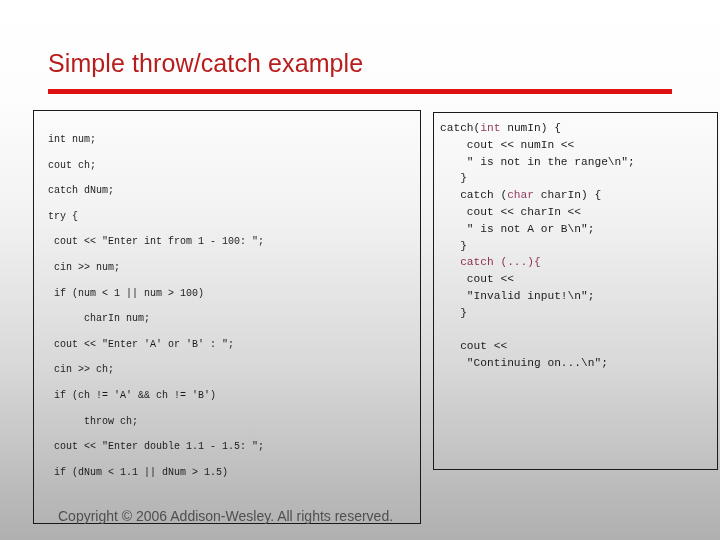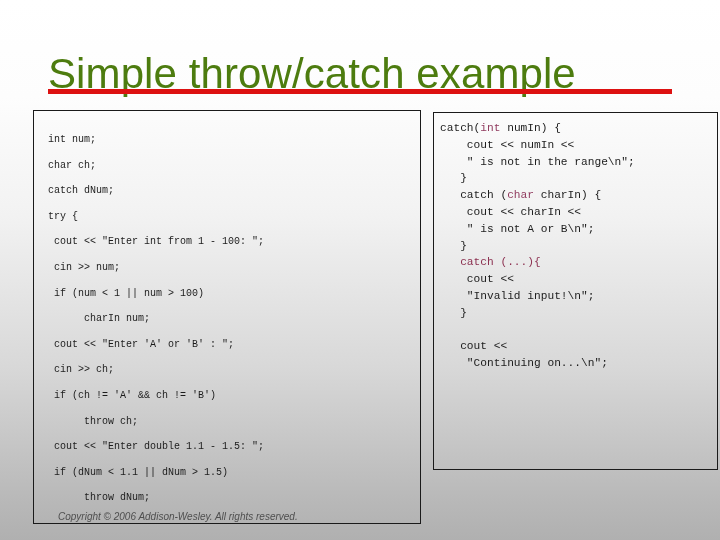--- a/index.html
+++ b/index.html
@@ -19,24 +19,24 @@
     width: 720px;
     height: 540px;
   }
 
   
   .slide-title {
     position: absolute;
     left: 48px;
     top: 26px;
     width: 630px;
-    font-size: 42px;
+    font-size: 25px;
     line-height: 40px;
     font-weight: normal;
-    color: #4d7c0f;
+    color: #b91c1c;
     letter-spacing: 0.1px;
     white-space: nowrap;
   }
 
   
   .title-rule {
     position: absolute;
     left: 48px;
     top: 89px;
     width: 624px;
@@ -99,53 +99,51 @@
     color: #8c3050;
     margin-top: 16px;
   }
 
   
   .footer-copyright {
     position: absolute;
     left: 58px;
     top: 511px;
     font-family: "Liberation Sans", sans-serif;
-    font-size: 10px;
+    font-size: 14px;
     line-height: 11px;
     color: #4f4f4f;
     white-space: nowrap;
-    font-style: italic;
   }
 </style>
 </head>
 <body>
 
 <div class="slide">
 
   <h1 class="slide-title">Simple throw/catch example</h1>
 
   <div class="title-rule"></div>
 
   <div class="code-panel panel-left">
     <div class="code-body">
         <div class="code-line">int num;</div>
-        <div class="code-line">char ch;</div>
+        <div class="code-line">cout ch;</div>
         <div class="code-line">catch dNum;</div>
         <div class="code-line">try {</div>
         <div class="code-line"> cout &lt;&lt; "Enter int from 1 - 100: ";</div>
         <div class="code-line"> cin &gt;&gt; num;</div>
         <div class="code-line"> if (num &lt; 1 || num &gt; 100)</div>
         <div class="code-line">      charIn num;</div>
         <div class="code-line"> cout &lt;&lt; "Enter 'A' or 'B' : ";</div>
         <div class="code-line"> cin &gt;&gt; ch;</div>
         <div class="code-line"> if (ch != 'A' &amp;&amp; ch != 'B')</div>
         <div class="code-line">      throw ch;</div>
         <div class="code-line"> cout &lt;&lt; "Enter double 1.1 - 1.5: ";</div>
         <div class="code-line"> if (dNum &lt; 1.1 || dNum &gt; 1.5)</div>
-        <div class="code-line">      throw dNum;</div>
       </div>
   </div>
 
   <div class="code-panel panel-right">
     <div class="code-body">
         <div class="code-line">catch(<span class="kw">int</span> numIn) {</div>
         <div class="code-line">    cout &lt;&lt; numIn &lt;&lt;</div>
         <div class="code-line">    " is not in the range\n";</div>
         <div class="code-line">   }</div>
         <div class="code-line">   catch (<span class="kw">char</span> charIn) {</div>

